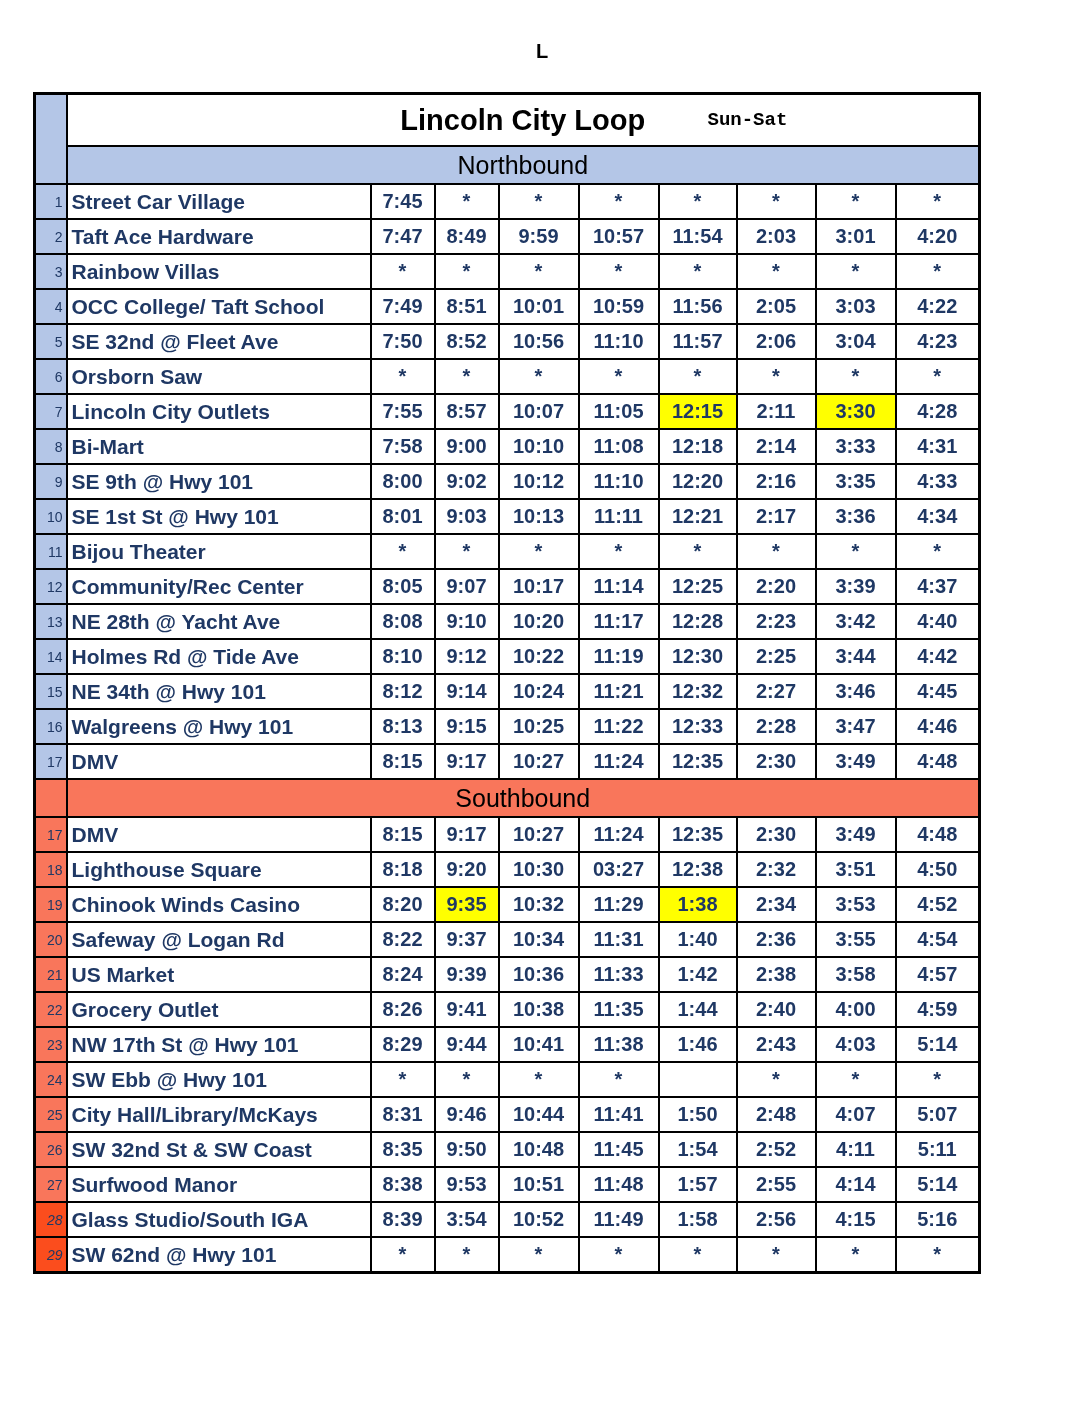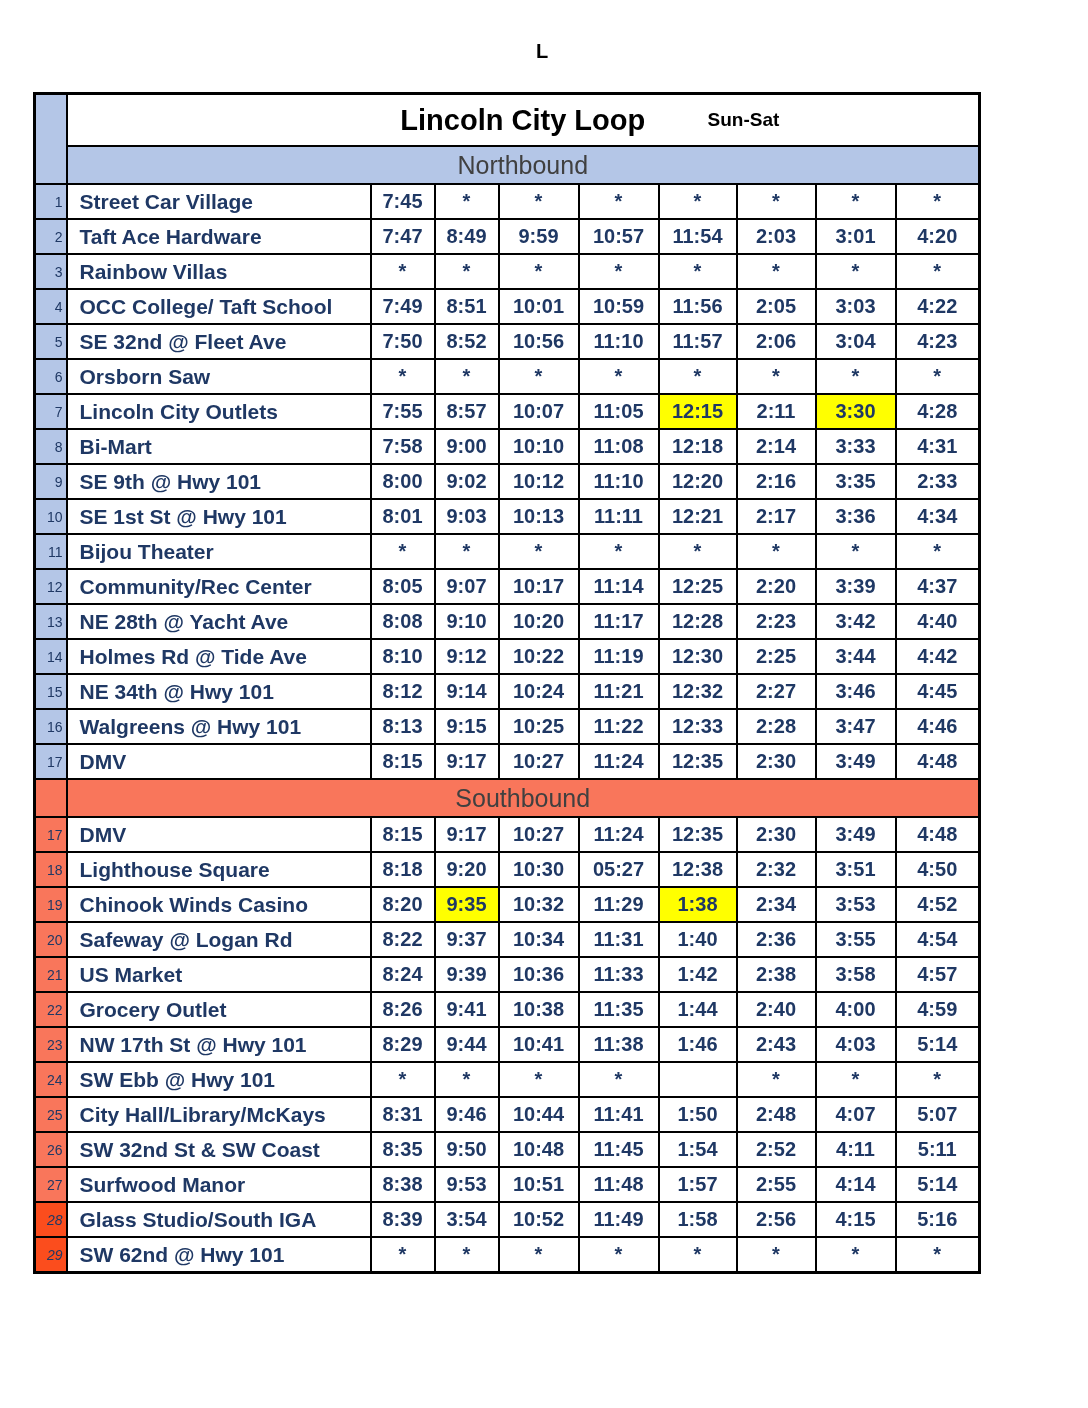--- a/index.html
+++ b/index.html
@@ -15,38 +15,38 @@
     border-collapse:collapse;table-layout:fixed;border:3px solid #000;
   }
   td{border:2px solid #000;overflow:hidden;white-space:nowrap;}
   
   .title-cell{
     position:relative;height:48px;background:#fff;text-align:center;vertical-align:middle;
   }
   .title-text{font-size:29px;font-weight:bold;color:#000;}
   .days-text{
     position:absolute;left:640px;top:50%;transform:translateY(-50%);
-    font-size:19px;font-weight:bold;color:#000;
+    font-size:19px;font-weight:bold;color:#000;font-family:Liberation Mono, monospace;
   }
   .banner{
     height:34px;text-align:center;vertical-align:middle;
-    font-size:25px;color:#404040;
+    font-size:25px;color:#000000;
   }
   .theme-blue{background:var(--blue);}
   .theme-salmon{background:var(--salmon);}
   .corner{padding:0;}
   
   tr.stop-row td{height:31px;vertical-align:middle;}
   td.num{
     font-size:14px;text-align:right;padding-right:3px;color:var(--navy);
   }
   td.num.bright{background:var(--bright);font-style:italic;}
   td.name{
     font-size:21px;font-weight:600;color:var(--navy);text-align:left;
-    padding-left:12px;background:#fff;
+    padding-left:4px;background:#fff;
   }
   td.time{
     font-size:20px;font-weight:600;color:var(--navy);text-align:center;background:#fff;
   }
   td.time.hl{background:var(--yellow);margin-left:28px;}
 </style>
 </head>
 <body>
 
 <div class="top-letter">L</div>
@@ -177,21 +177,21 @@
         <tr class="stop-row">
           <td class="num theme-blue">9</td>
           <td class="name">SE 9th @ Hwy 101</td>
           <td class="time">8:00</td>
           <td class="time">9:02</td>
           <td class="time">10:12</td>
           <td class="time">11:10</td>
           <td class="time">12:20</td>
           <td class="time">2:16</td>
           <td class="time">3:35</td>
-          <td class="time">2:33</td>
+          <td class="time">4:33</td>
         </tr>
         <tr class="stop-row">
           <td class="num theme-blue">10</td>
           <td class="name">SE 1st St @ Hwy 101</td>
           <td class="time">8:01</td>
           <td class="time">9:03</td>
           <td class="time">10:13</td>
           <td class="time">11:11</td>
           <td class="time">12:21</td>
           <td class="time">2:17</td>
@@ -301,21 +301,21 @@
           <td class="time">2:30</td>
           <td class="time">3:49</td>
           <td class="time">4:48</td>
         </tr>
         <tr class="stop-row">
           <td class="num theme-salmon">18</td>
           <td class="name">Lighthouse Square</td>
           <td class="time">8:18</td>
           <td class="time">9:20</td>
           <td class="time">10:30</td>
-          <td class="time">05:27</td>
+          <td class="time">03:27</td>
           <td class="time">12:38</td>
           <td class="time">2:32</td>
           <td class="time">3:51</td>
           <td class="time">4:50</td>
         </tr>
         <tr class="stop-row">
           <td class="num theme-salmon">19</td>
           <td class="name">Chinook Winds Casino</td>
           <td class="time">8:20</td>
           <td class="time hl">9:35</td>

